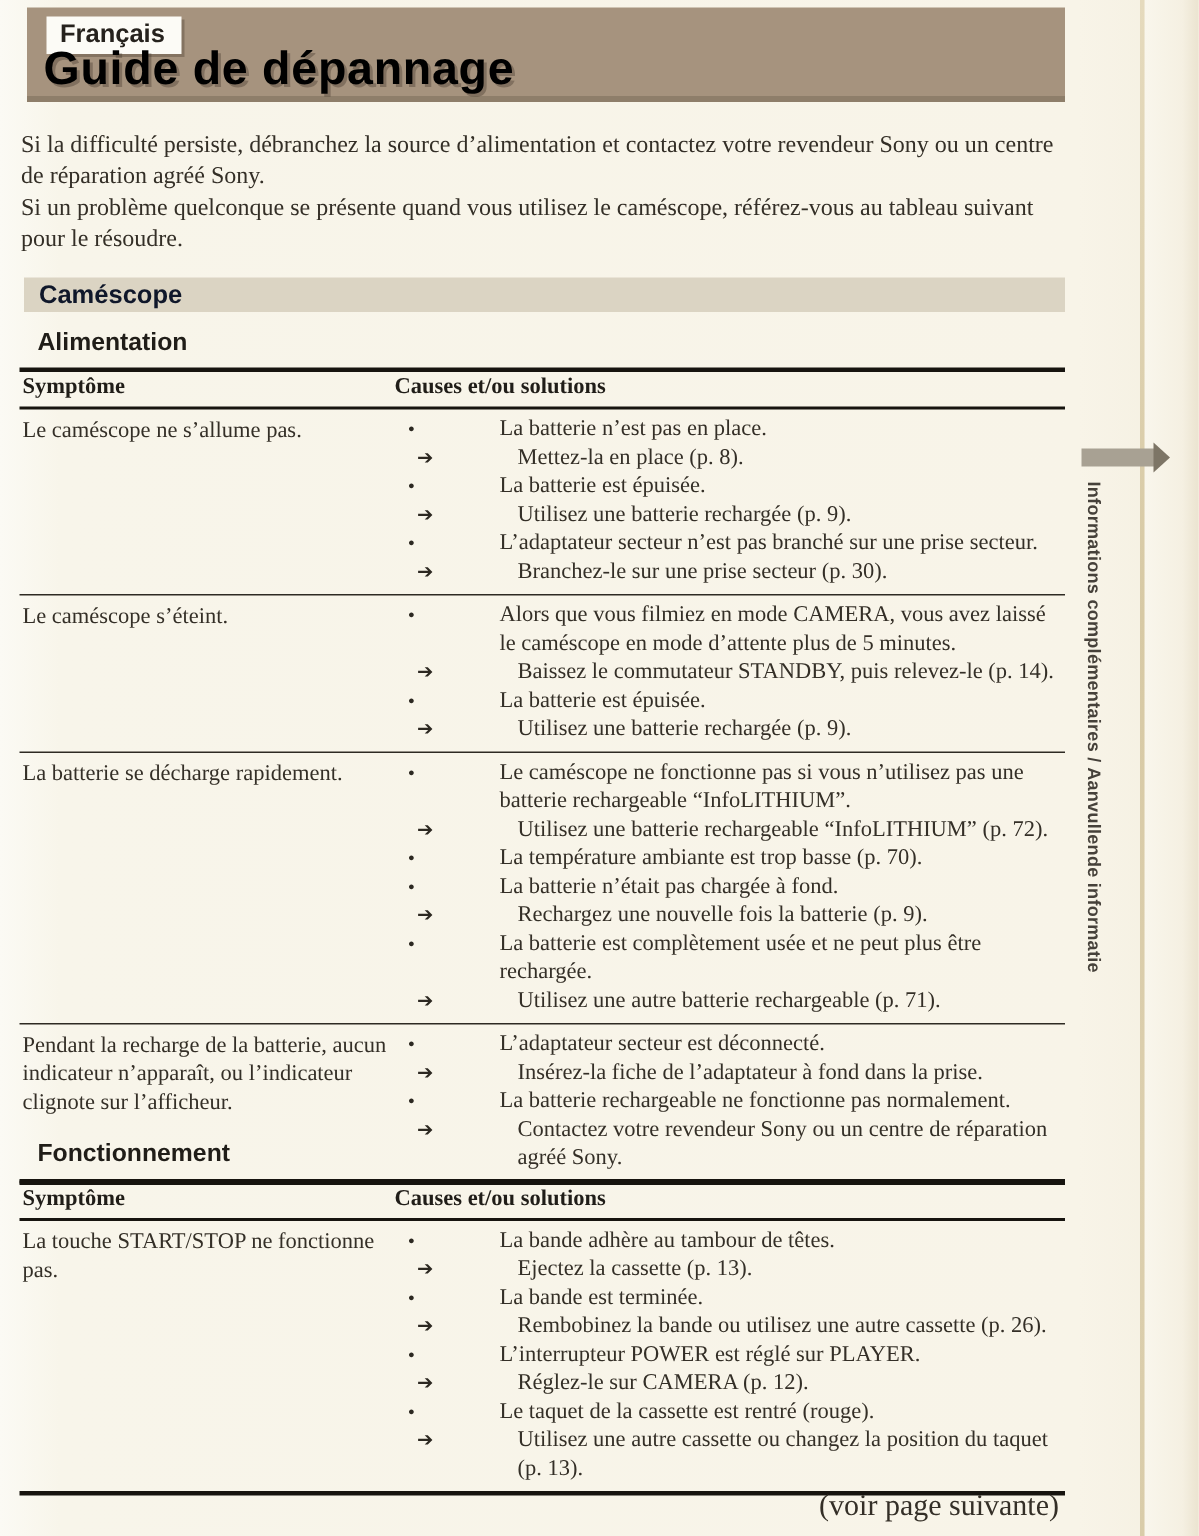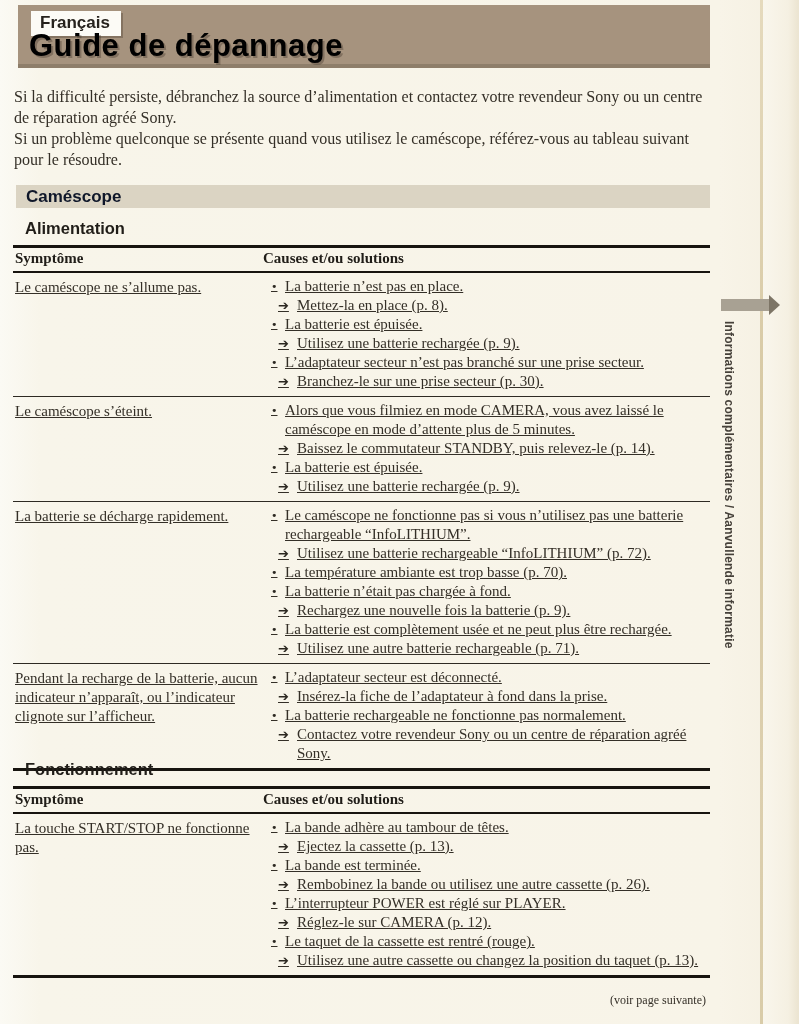--- a/index.html
+++ b/index.html
@@ -59,37 +59,37 @@
     font-size:16.5px; color:#201d18;
   }
   .tbl { border-top:3px solid #17140f; border-bottom:3px solid #17140f; }
   .tbl-head {
     display:grid; grid-template-columns:250px 1fr;
     padding:2px 0 4px; border-bottom:2px solid #17140f;
     font-family:Liberation Serif, serif; font-weight:bold;
     font-size:15px; color:#201d18;
   }
   .tbl-head .col-sym { padding-left:2px; }
-  .tbl-row { display:grid; grid-template-columns:250px 1fr; padding:4px 0 5px;text-decoration:underline; }
+  .tbl-row { display:grid; grid-template-columns:250px 1fr; padding:4px 0 5px; }
   .tbl-row + .tbl-row { border-top:1px solid #2e2a23; }
   .sym { padding:1px 4px 0 2px; font-size:15px; line-height:19px; }
   .causes { padding-left:8px; font-size:15px; line-height:19px; }
   .cline { display:flex; }
   .cline .glyph {
     flex:none; width:14px; font-family:"DejaVu Sans", sans-serif;
     font-size:11px; line-height:19px; color:#2c2821;
   }
   .cline.fix { margin-left:7px; }
   .cline.fix .glyph { width:19px; font-size:13px; }
-  .ctext { flex:1; }
+  .ctext { flex:1;margin-left:48px; }
 
   
   .footer-note {
     position:absolute; top:993px; left:0; width:706px;
-    text-align:right; font-size:12px;
+    text-align:right; font-size:20px;
   }
 
   
   .right-zone {
     position:absolute; left:763px; top:0; width:36px; height:1024px;
     background:linear-gradient(90deg,#f9f6ec,#f5f0e2 70%,#ece5d2 97%);
   }
   .fold-line {
     position:absolute; left:760px; top:0; width:3px; height:1024px;
     background:linear-gradient(180deg,#e5dabd,#d7c9a4 40%,#dccfae 75%,#d9cca9);

